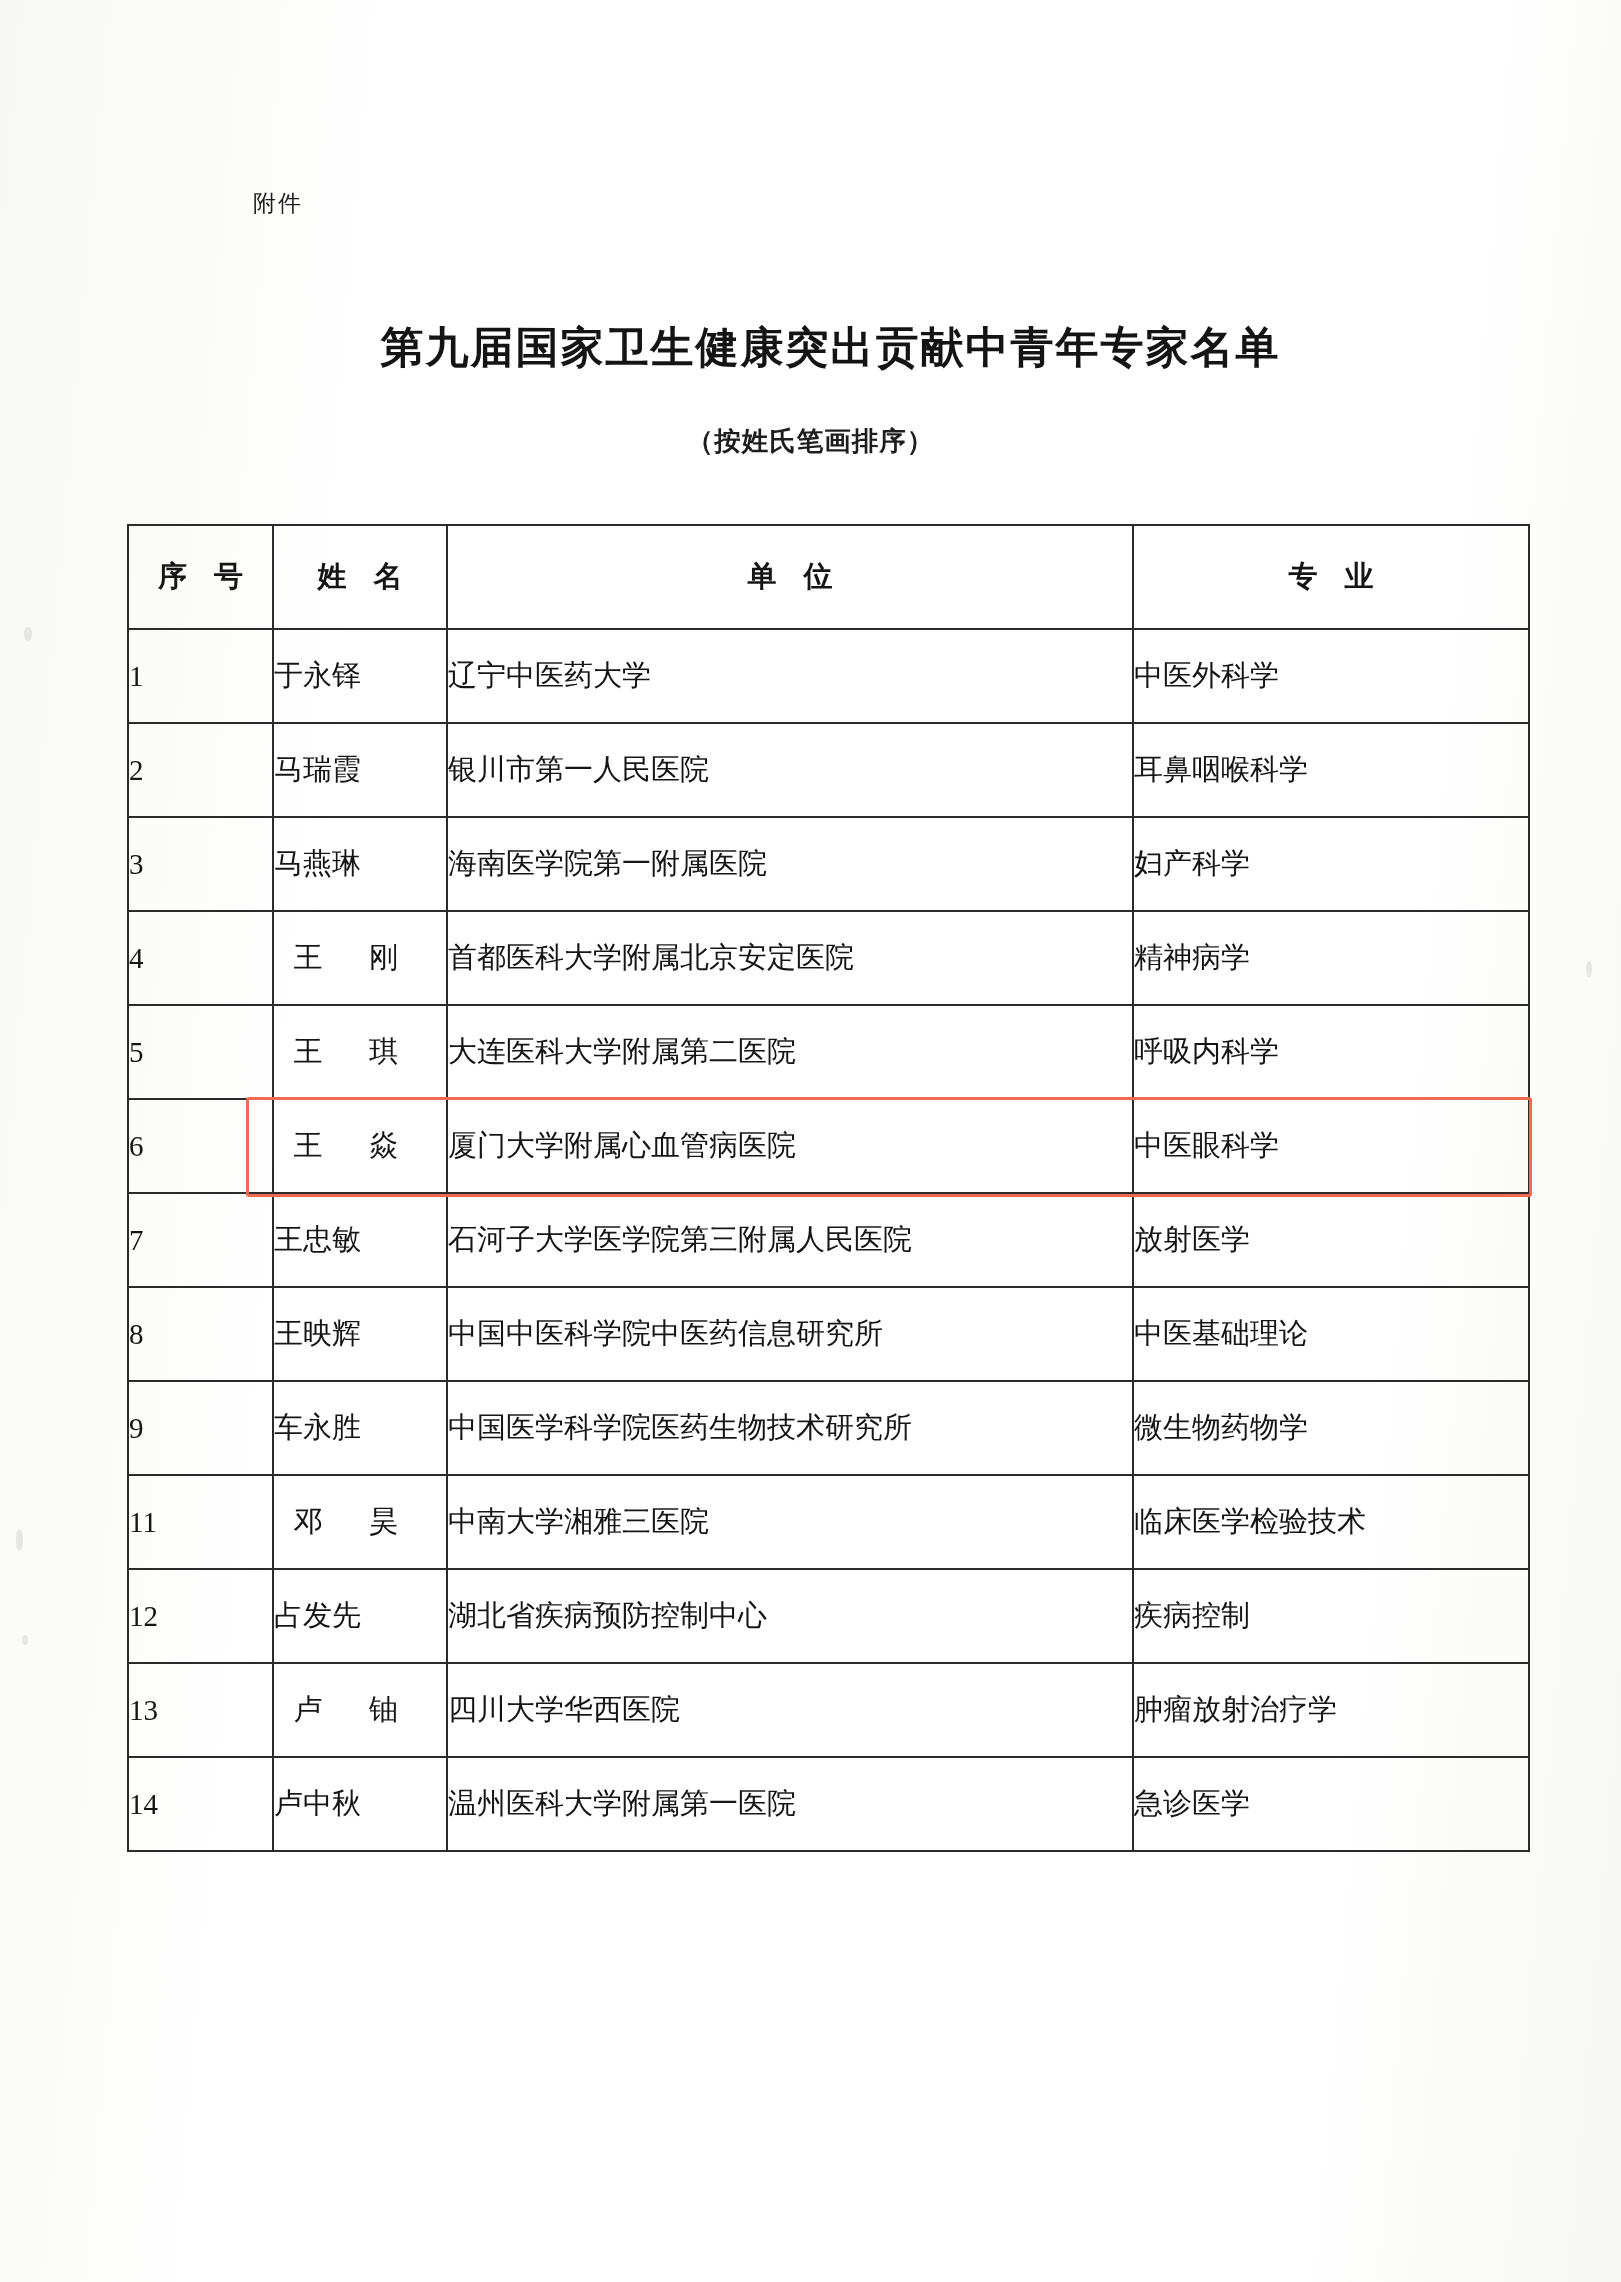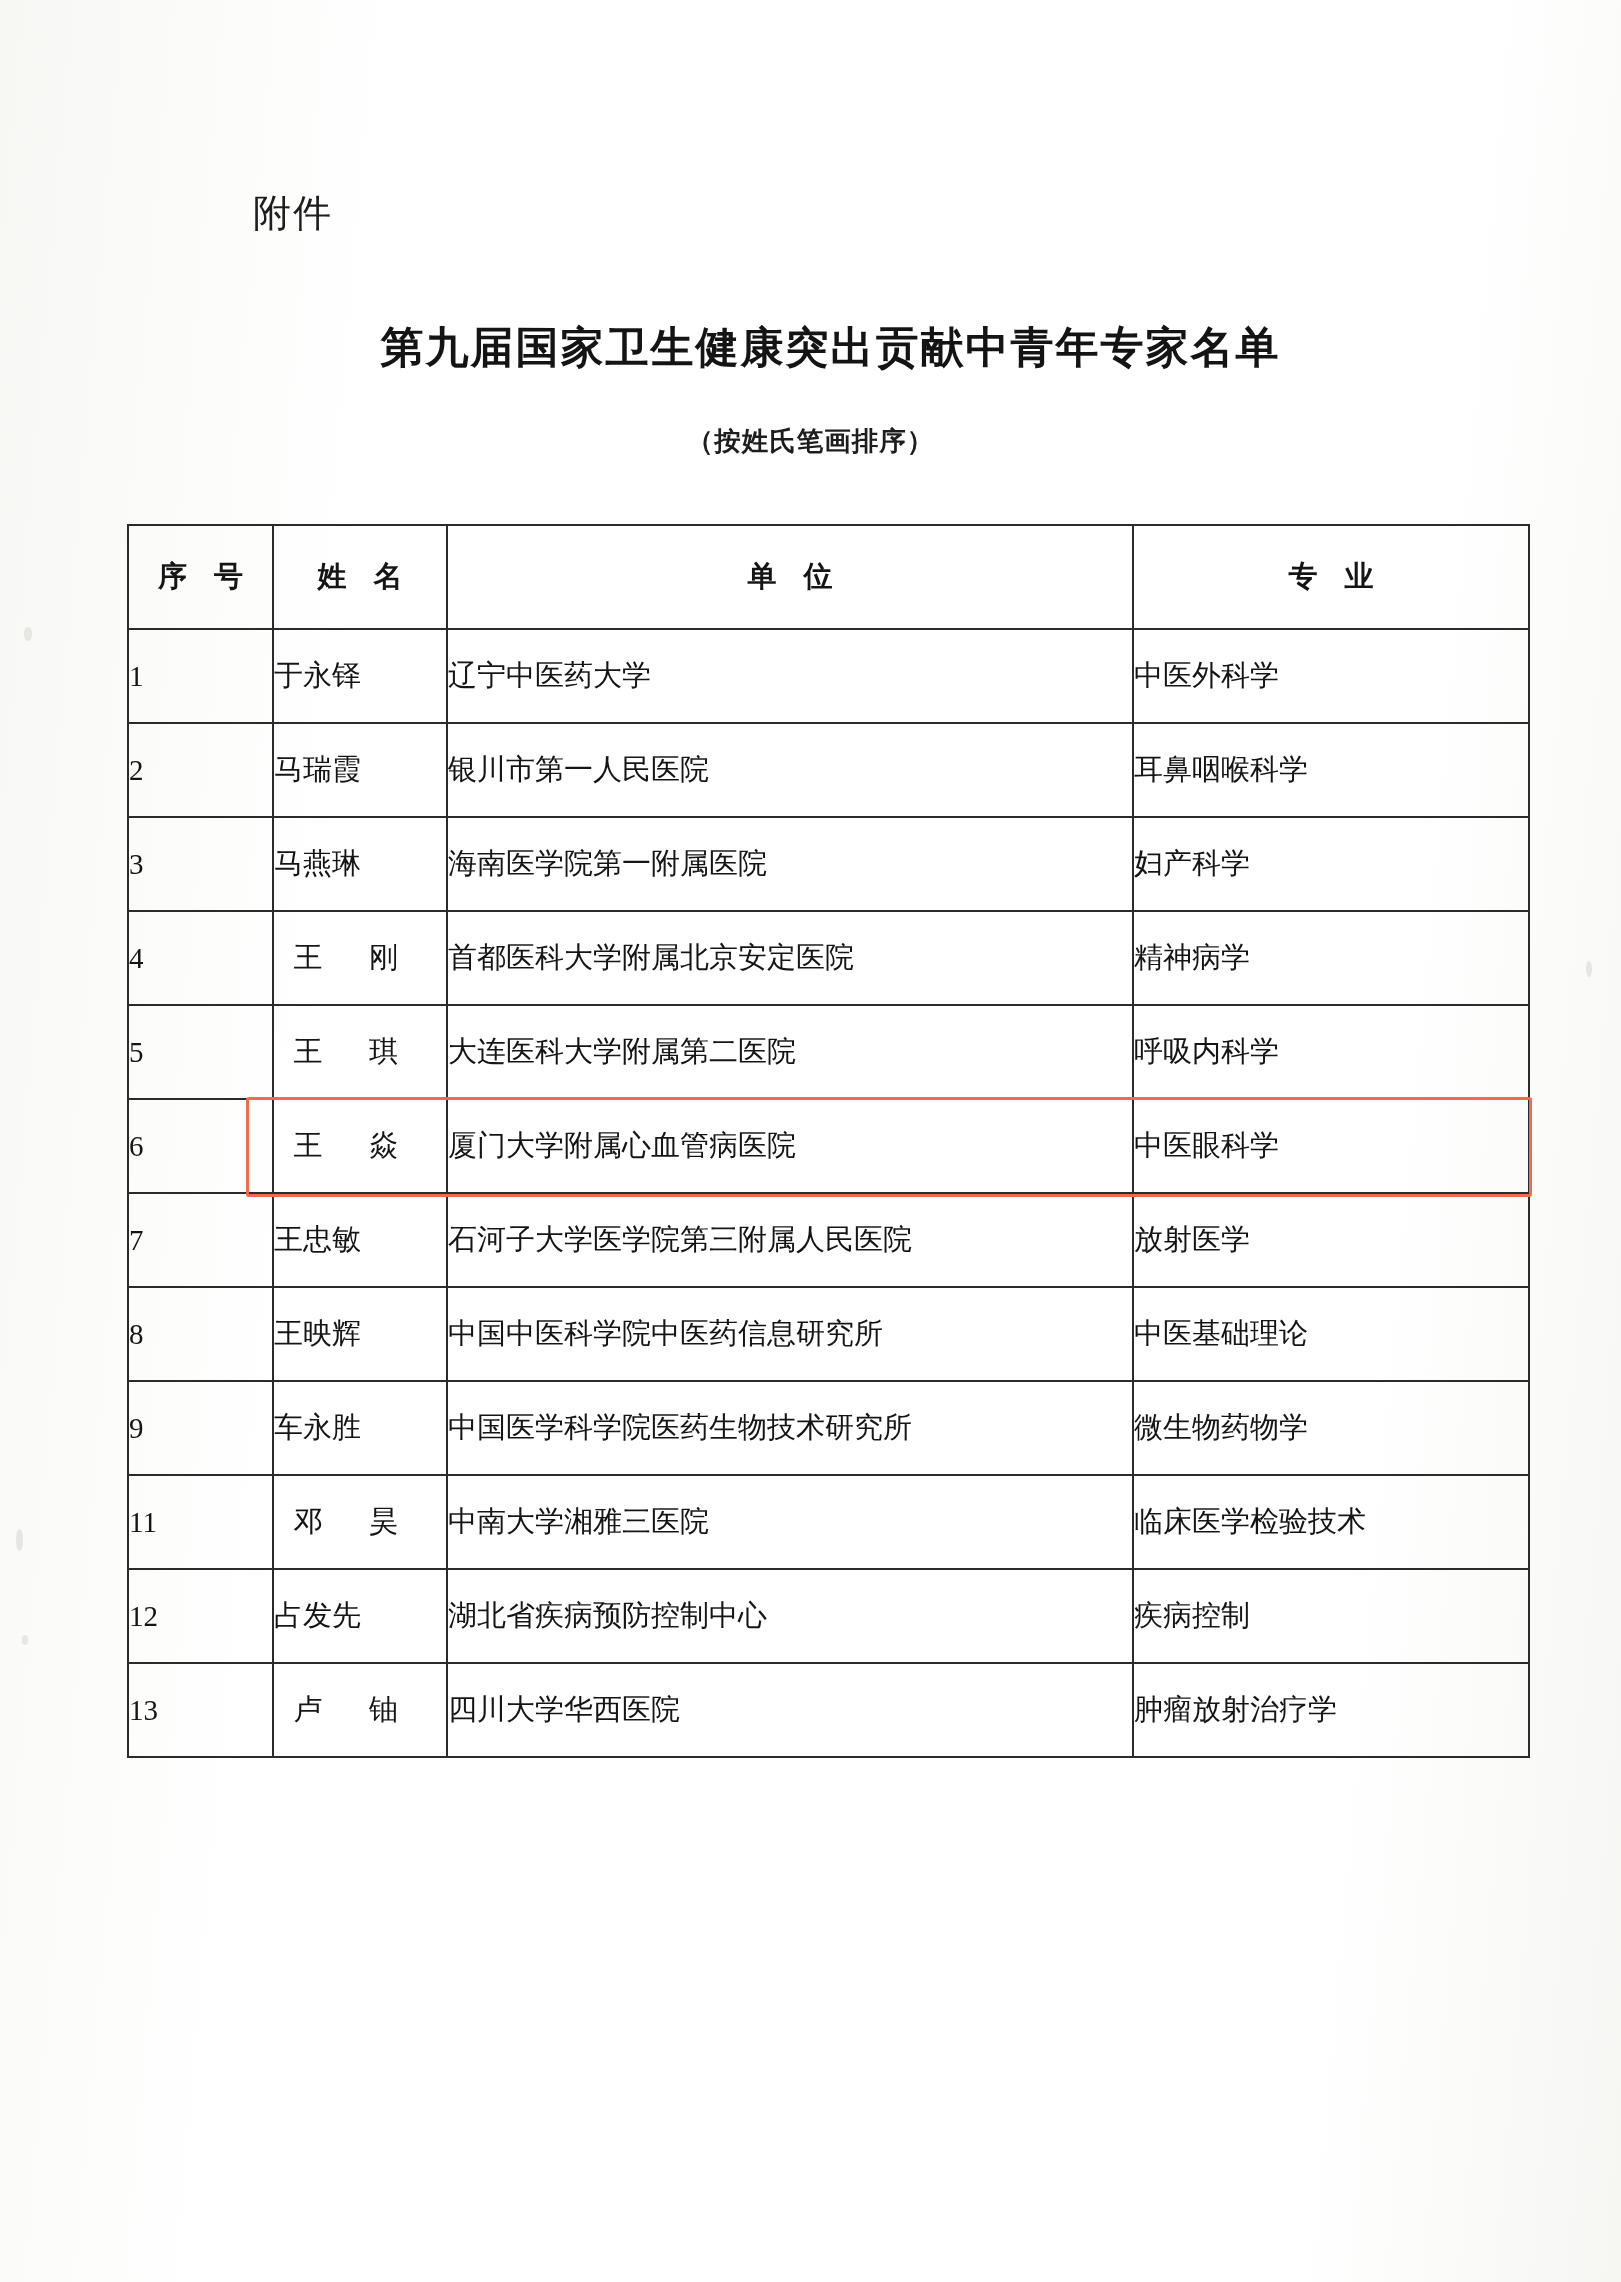--- a/index.html
+++ b/index.html
@@ -31,21 +31,21 @@
     pointer-events: none;
   }
   .content {
     position: relative;
     z-index: 2;
   }
   .attachment-label {
     position: absolute;
     left: 253px;
     top: 188px;
-    font-size: 38px;
+    font-size: 23px;
     letter-spacing: 2px;
     font-family: "Liberation Sans", sans-serif;
     color: #1d1d1d;
   }
   .doc-title {
     position: absolute;
     left: 0;
     right: 0;
     top: 319px;
     text-align: center;
@@ -234,20 +234,26 @@
               <td class="cell-name"><span class="name-text">占发先</span></td>
               <td class="cell-org">湖北省疾病预防控制中心</td>
               <td class="cell-maj">疾病控制</td>
             </tr>
             <tr>
               <td class="cell-index">13</td>
               <td class="cell-name"><span class="name-text name-2">卢 铀</span></td>
               <td class="cell-org">四川大学华西医院</td>
               <td class="cell-maj">肿瘤放射治疗学</td>
             </tr>
+            <tr>
+              <td class="cell-index">14</td>
+              <td class="cell-name"><span class="name-text">卢中秋</span></td>
+              <td class="cell-org">温州医科大学附属第一医院</td>
+              <td class="cell-maj">急诊医学</td>
+            </tr>
           </tbody>
       </table>
     </div>
 
     <div class="hl-box" style="top: 1097px; height: 100px; left: 246px; width: 1286px; border-color: rgb(239, 106, 78);"></div>
 
   </div>
 </div>
 
 

